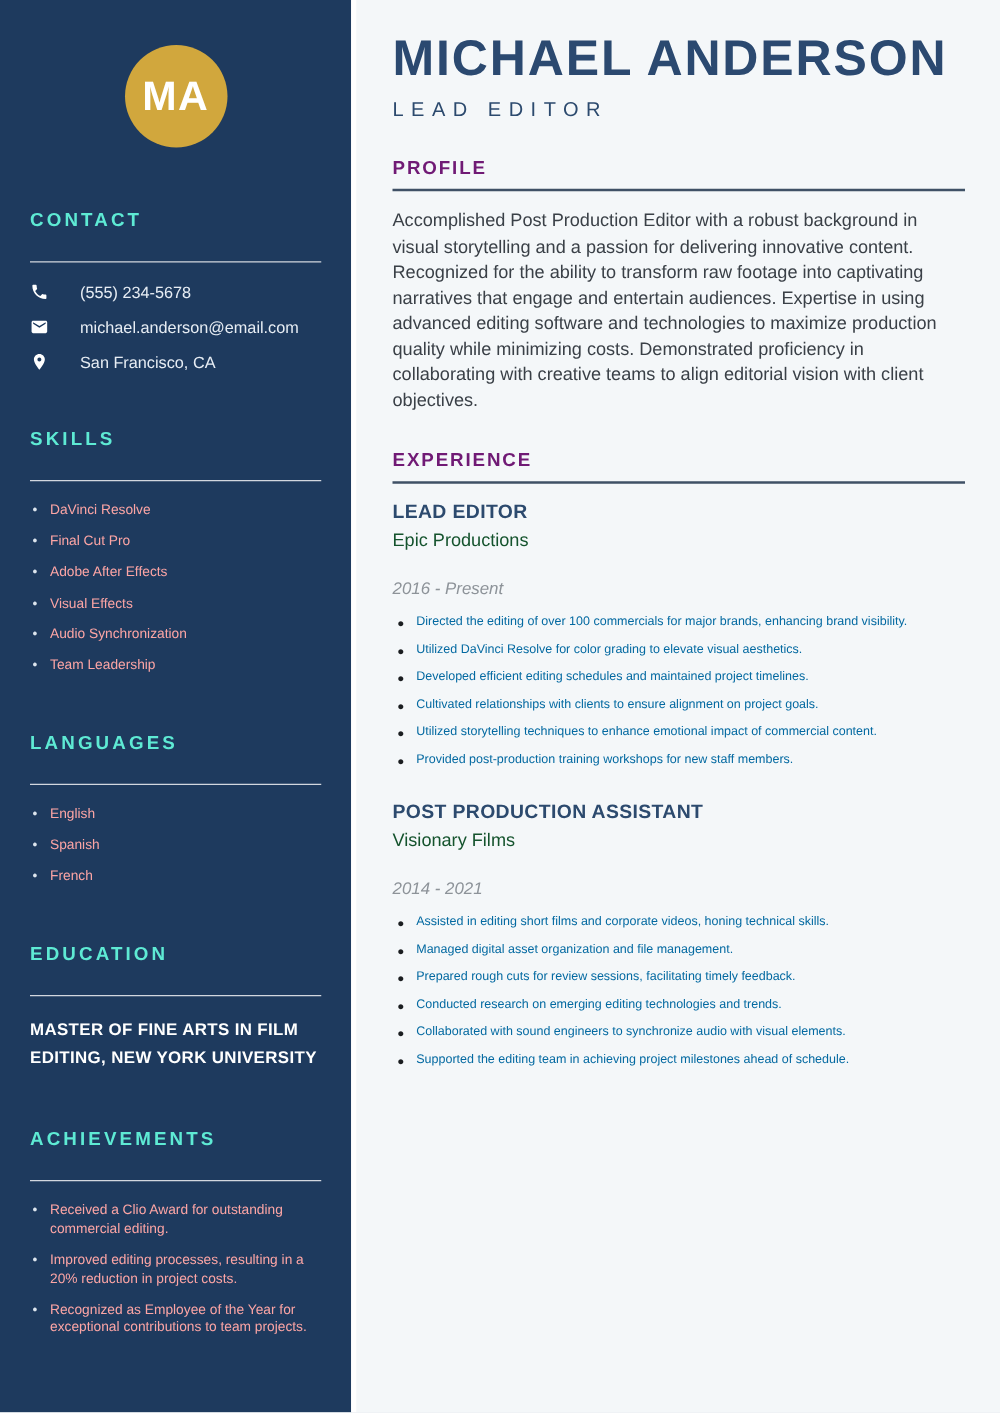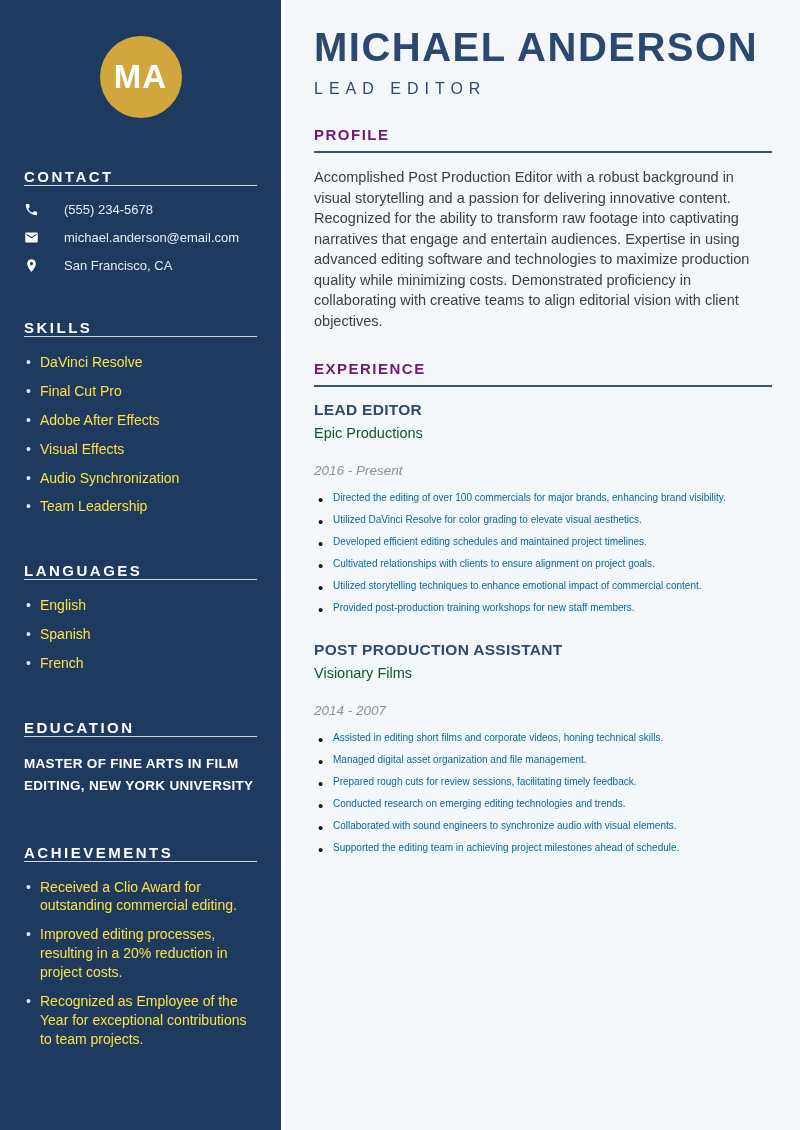--- a/index.html
+++ b/index.html
@@ -26,37 +26,37 @@
     background: #d1a73d;
     margin: 0 auto;
     display: flex; align-items: center; justify-content: center;
   }
   .avatar span {
     color: #ffffff; font-size: 33px; font-weight: bold; letter-spacing: 1px;
   }
   .side-section { margin-top: 46px; }
   .side-section.first { margin-top: 50px; }
   .side-title {
-    color: #ffffff; font-size: 15px; font-weight: bold;
+    color: #5eead4; font-size: 15px; font-weight: bold;
     letter-spacing: 2.5px;
-    padding-bottom: 0;
+    padding-bottom: 24px;
     border-bottom: 1px solid rgba(255,255,255,0.8);
     margin-bottom: 16px;
   }
   .contact-row {
     display: flex; align-items: center; gap: 25px;
     margin-bottom: 13px;
     font-size: 13px; color: #e7edf4;
   }
   .contact-row .icon { width: 15px; height: 15px; flex: 0 0 15px; display: inline-flex; }
   .contact-row .icon svg { width: 15px; height: 15px; fill: #ffffff; }
 
   ul.side-list { list-style: none; }
   ul.side-list li {
-    font-size: 14px; color: #fde047;
+    font-size: 11px; color: #fca5a5;
     margin-bottom: 10px;
     padding-left: 16px; position: relative;
     line-height: 1.35;
   }
   ul.side-list li::before {
     content: "•"; position: absolute; left: 2px; top: 0;
     color: #dde5ee;
   }
   .degree {
     color: #ffffff; font-weight: bold; font-size: 13.5px;
@@ -210,21 +210,21 @@
           <li>Developed efficient editing schedules and maintained project timelines.</li>
           <li>Cultivated relationships with clients to ensure alignment on project goals.</li>
           <li>Utilized storytelling techniques to enhance emotional impact of commercial content.</li>
           <li>Provided post-production training workshops for new staff members.</li>
         </ul>
       </div>
 
       <div class="job">
         <div class="job-role">POST PRODUCTION ASSISTANT</div>
         <div class="job-company">Visionary Films</div>
-        <div class="job-dates">2014 - 2007</div>
+        <div class="job-dates">2014 - 2021</div>
         <ul class="job-bullets">
           <li>Assisted in editing short films and corporate videos, honing technical skills.</li>
           <li>Managed digital asset organization and file management.</li>
           <li>Prepared rough cuts for review sessions, facilitating timely feedback.</li>
           <li>Conducted research on emerging editing technologies and trends.</li>
           <li>Collaborated with sound engineers to synchronize audio with visual elements.</li>
           <li>Supported the editing team in achieving project milestones ahead of schedule.</li>
         </ul>
       </div>
 

